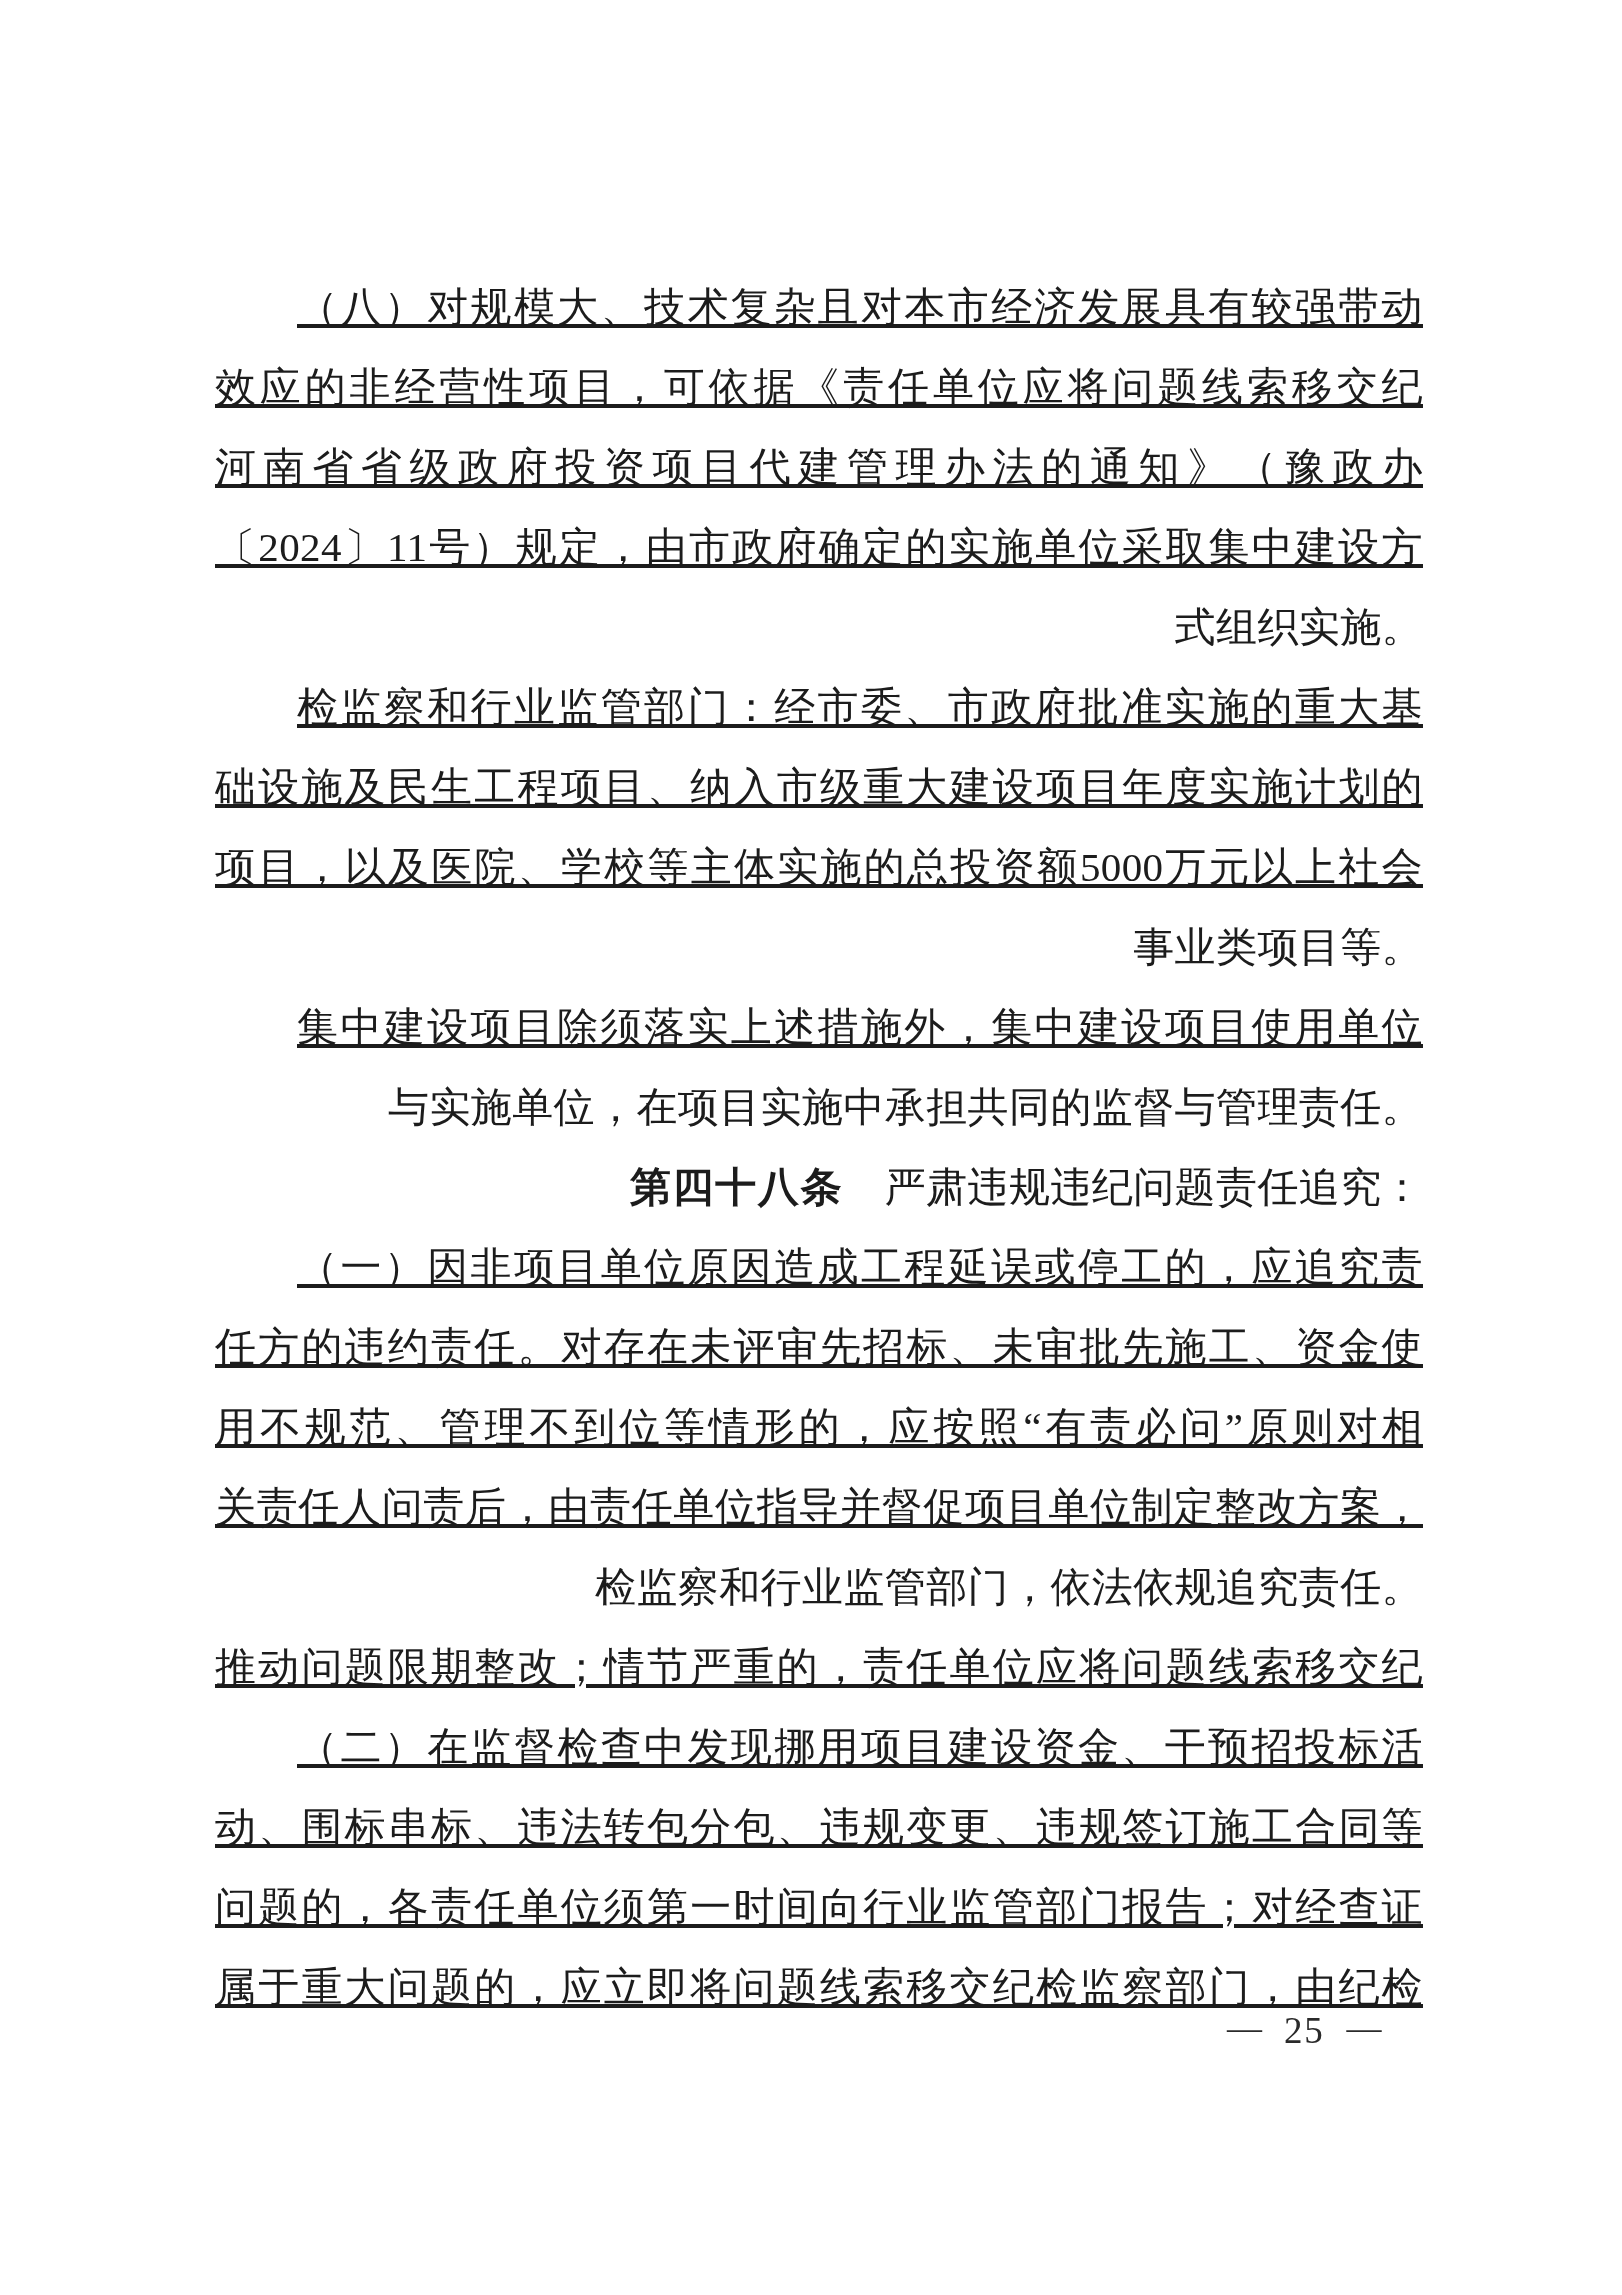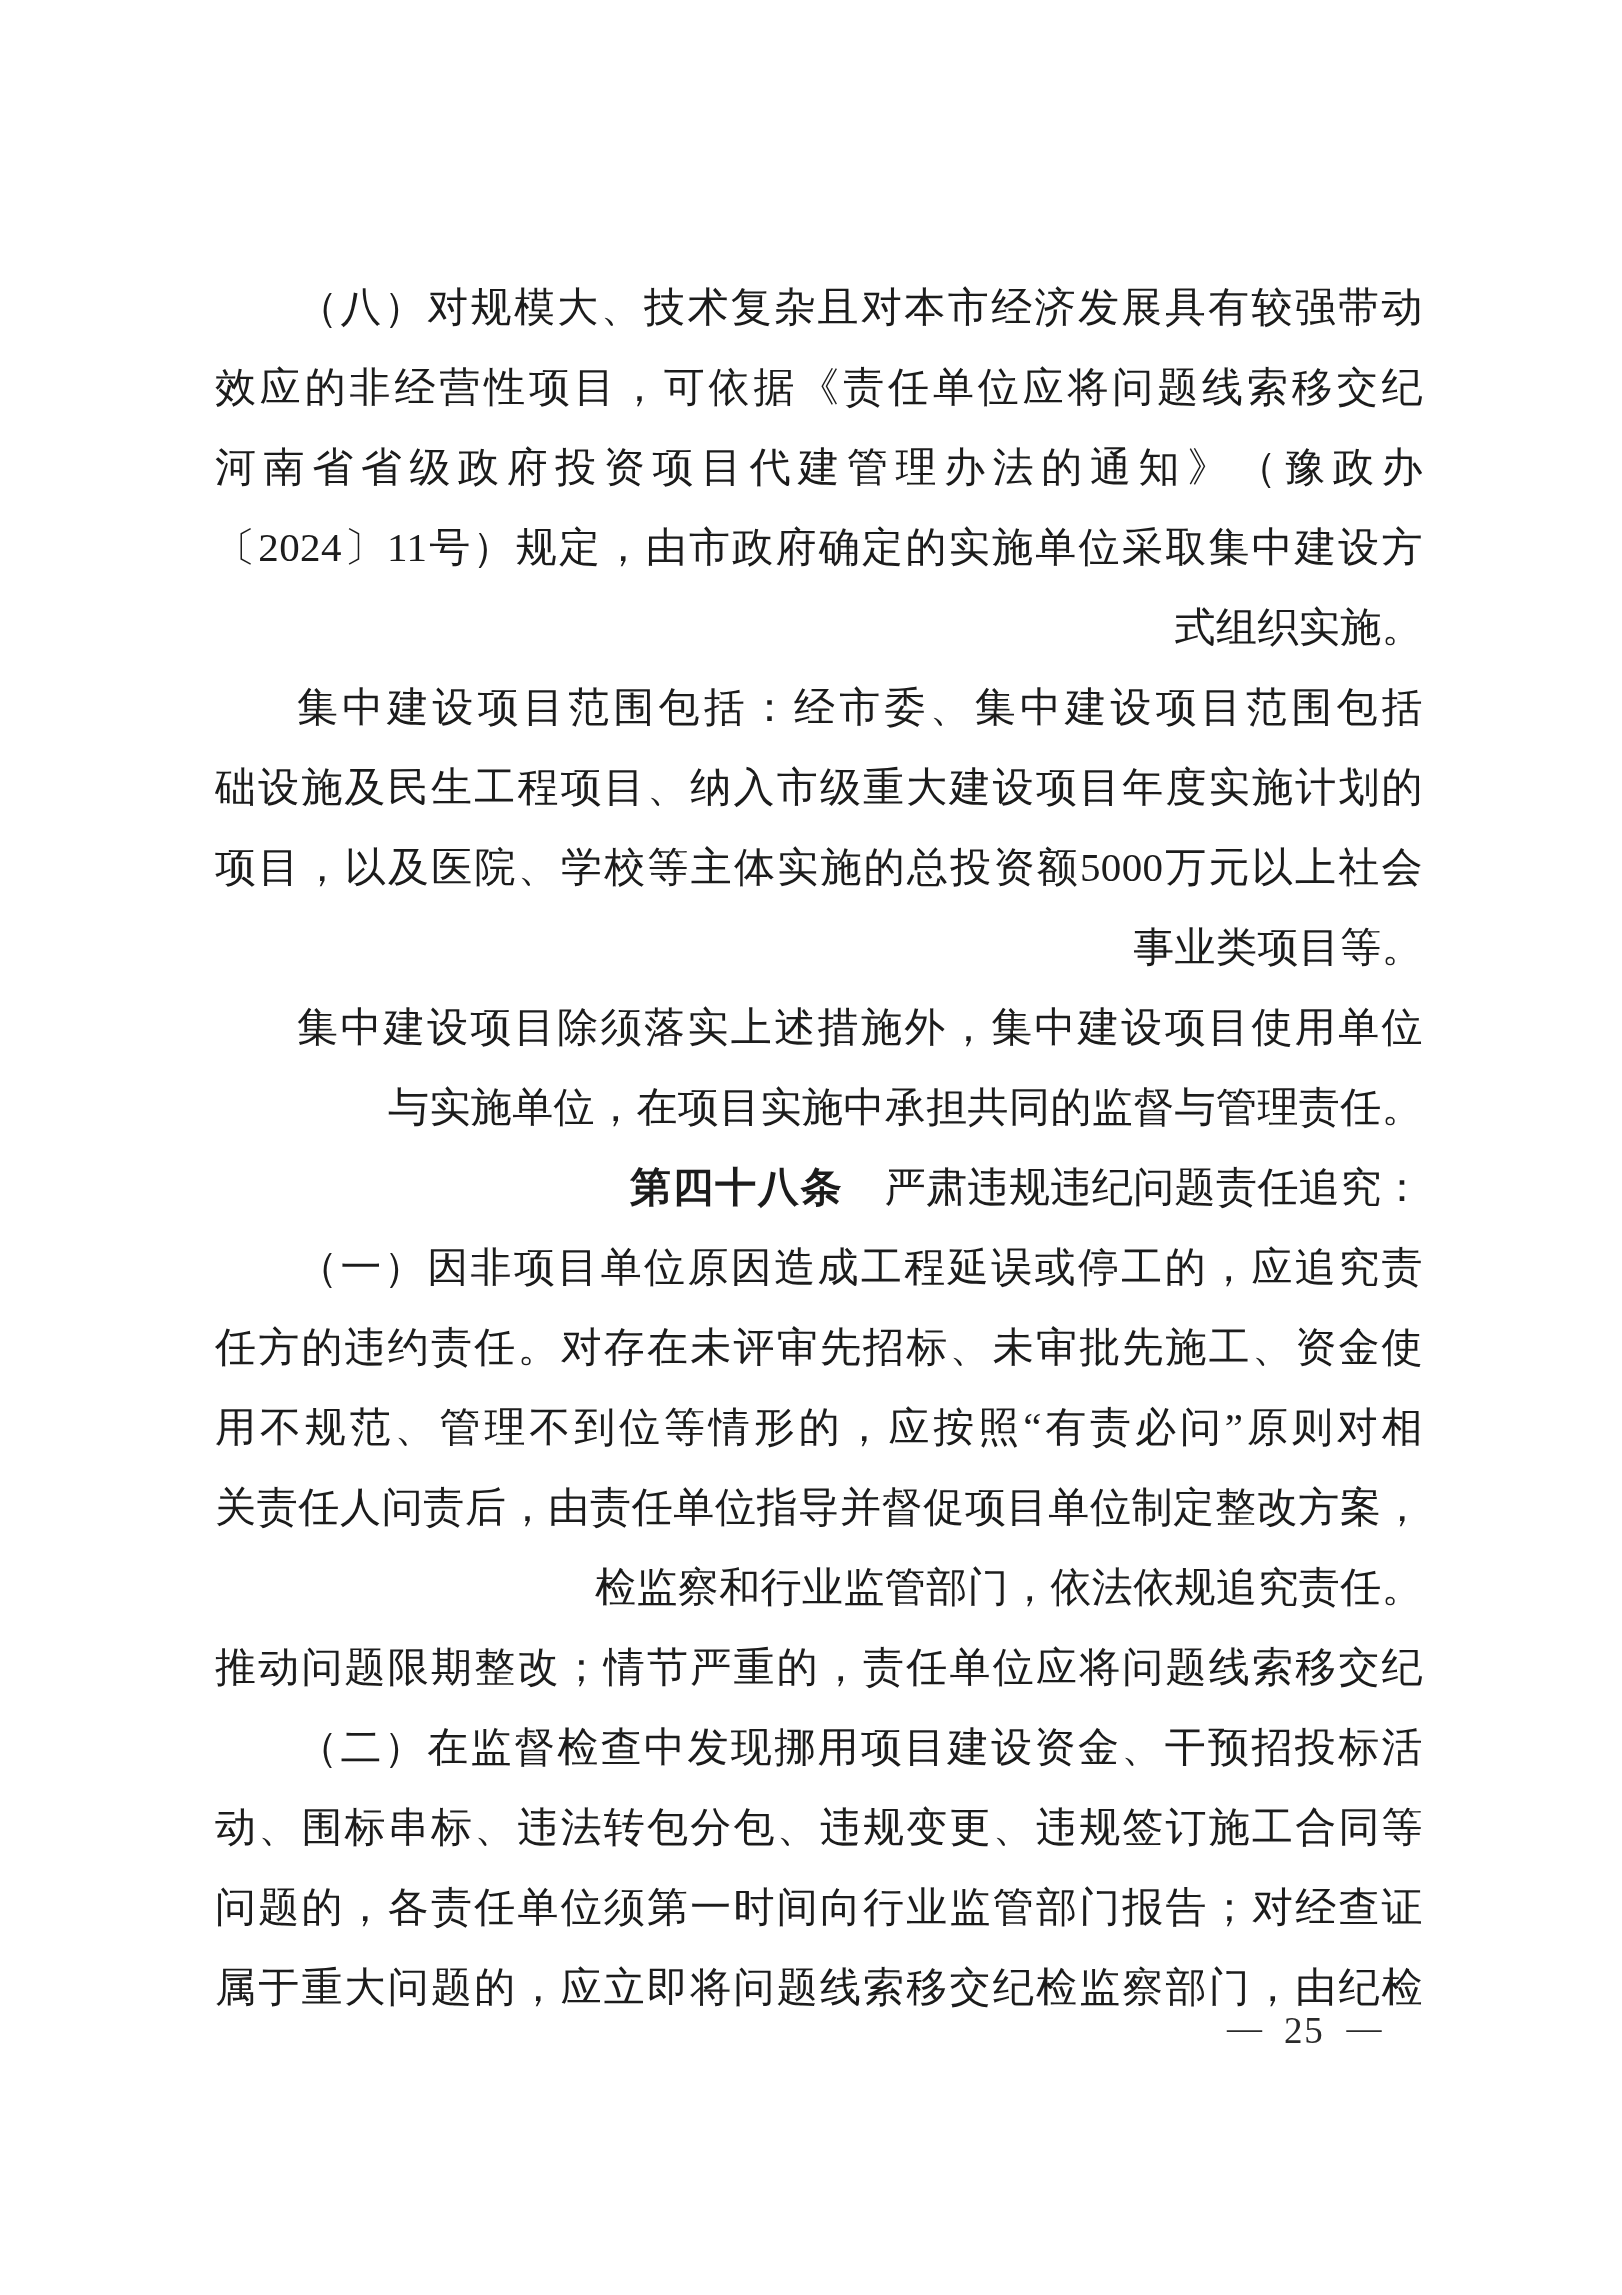--- a/index.html
+++ b/index.html
@@ -26,20 +26,21 @@
     line-height: 80px;
     height: 80px;
     white-space: pre-wrap;
     text-align: right;
     letter-spacing: 0.4px;
   }
   .line.fill {
     text-align: justify;
     text-align-last: justify;
     text-justify: inter-character;
+    text-decoration: underline;
   }
   .line.indent {
     text-indent: 2em;
   }
   .seg {
     font-family: inherit;
   }
   .seg.bold {
     font-weight: 700;
     font-family: "Liberation Sans", "DejaVu Sans", sans-serif;
@@ -69,21 +70,21 @@
 
 <div class="doc-page">
 
   <div class="doc-body">
 
   <div class="line indent fill"><span class="seg">（八）对规模大、技术复杂且对本市经济发展具有较强带动</span></div>
       <div class="line fill"><span class="seg">效应的非经营性项目，可依据《责任单位应将问题线索移交纪</span></div>
       <div class="line fill"><span class="seg">河南省省级政府投资项目代建管理办法的通知》（豫政办</span></div>
       <div class="line fill"><span class="seg">〔2024〕11号）规定，由市政府确定的实施单位采取集中建设方</span></div>
       <div class="line"><span class="seg">式组织实施。</span></div>
-      <div class="line indent fill"><span class="seg">集中建设项目范围包括：经市委、集中建设项目范围包括</span></div>
+      <div class="line indent fill"><span class="seg">检监察和行业监管部门：经市委、市政府批准实施的重大基</span></div>
       <div class="line fill"><span class="seg">础设施及民生工程项目、纳入市级重大建设项目年度实施计划的</span></div>
       <div class="line fill"><span class="seg">项目，以及医院、学校等主体实施的总投资额5000万元以上社会</span></div>
       <div class="line"><span class="seg">事业类项目等。</span></div>
       <div class="line indent fill"><span class="seg">集中建设项目除须落实上述措施外，集中建设项目使用单位</span></div>
       <div class="line"><span class="seg">与实施单位，在项目实施中承担共同的监督与管理责任。</span></div>
       <div class="line indent"><span class="seg bold">第四十八条</span><span class="seg">　严肃违规违纪问题责任追究：</span></div>
       <div class="line indent fill"><span class="seg">（一）因非项目单位原因造成工程延误或停工的，应追究责</span></div>
       <div class="line fill"><span class="seg">任方的违约责任。对存在未评审先招标、未审批先施工、资金使</span></div>
       <div class="line fill"><span class="seg">用不规范、管理不到位等情形的，应按照“有责必问”原则对相</span></div>
       <div class="line fill"><span class="seg">关责任人问责后，由责任单位指导并督促项目单位制定整改方案，</span></div>

